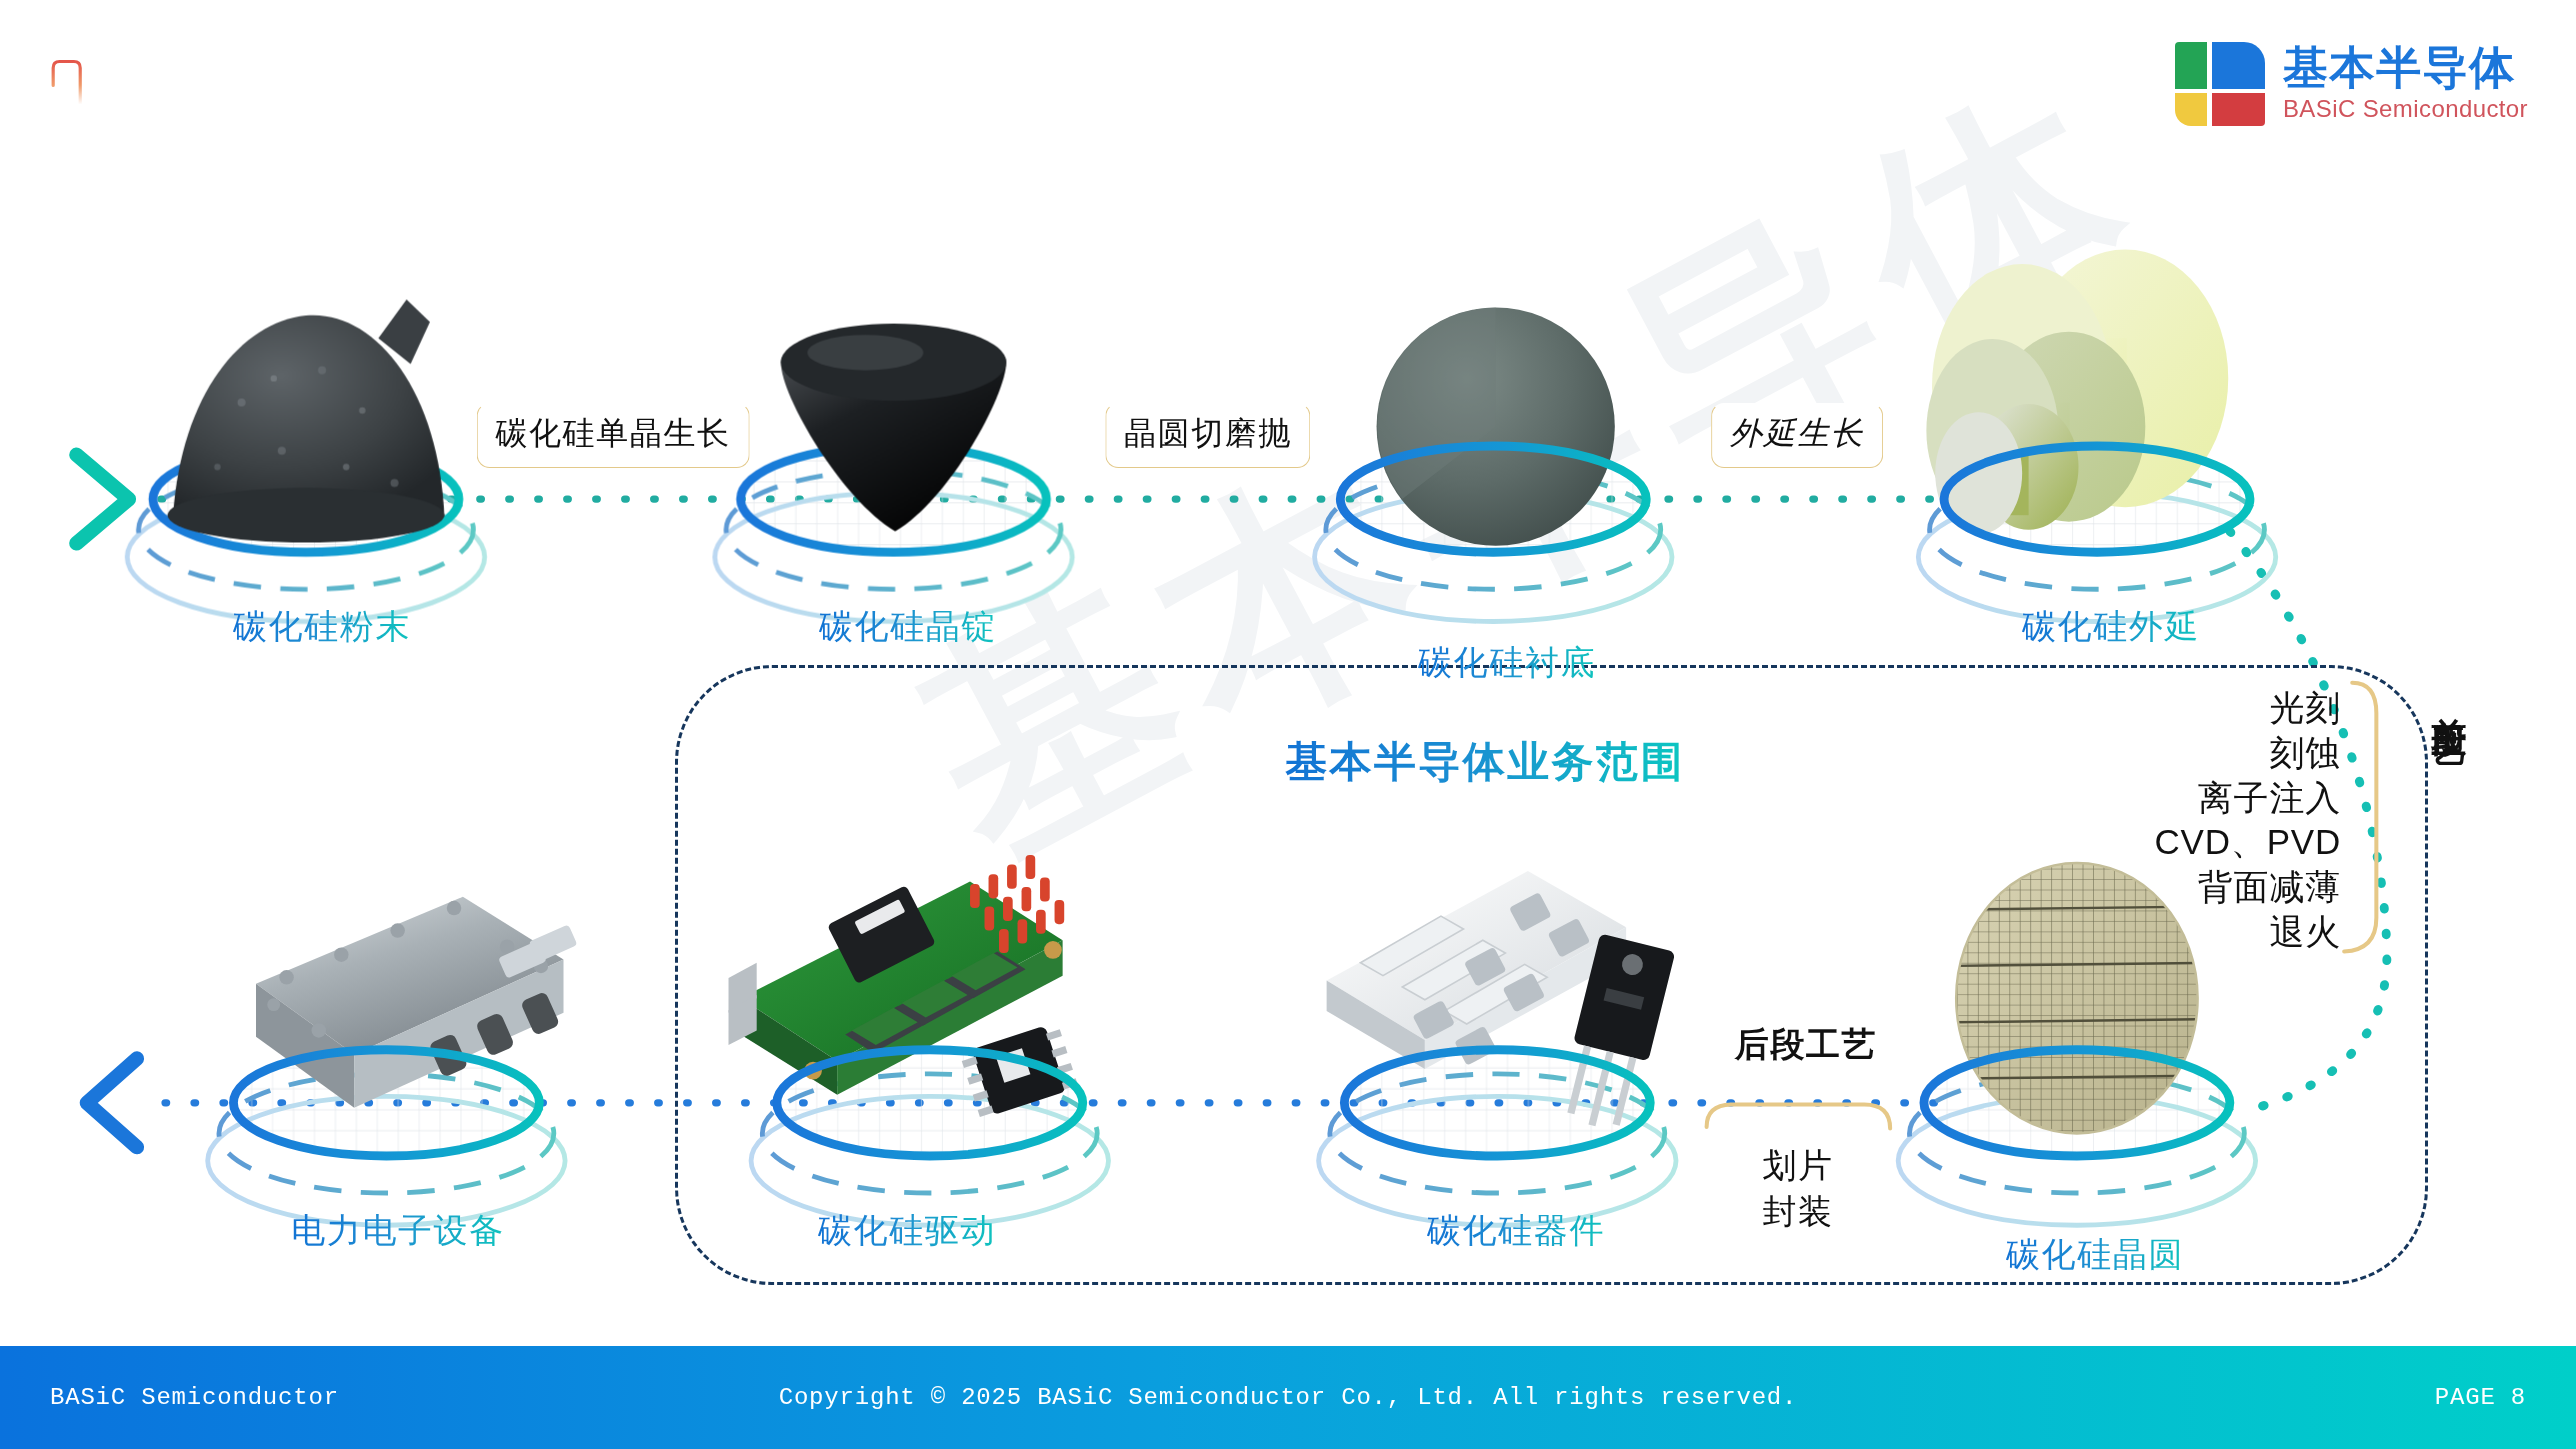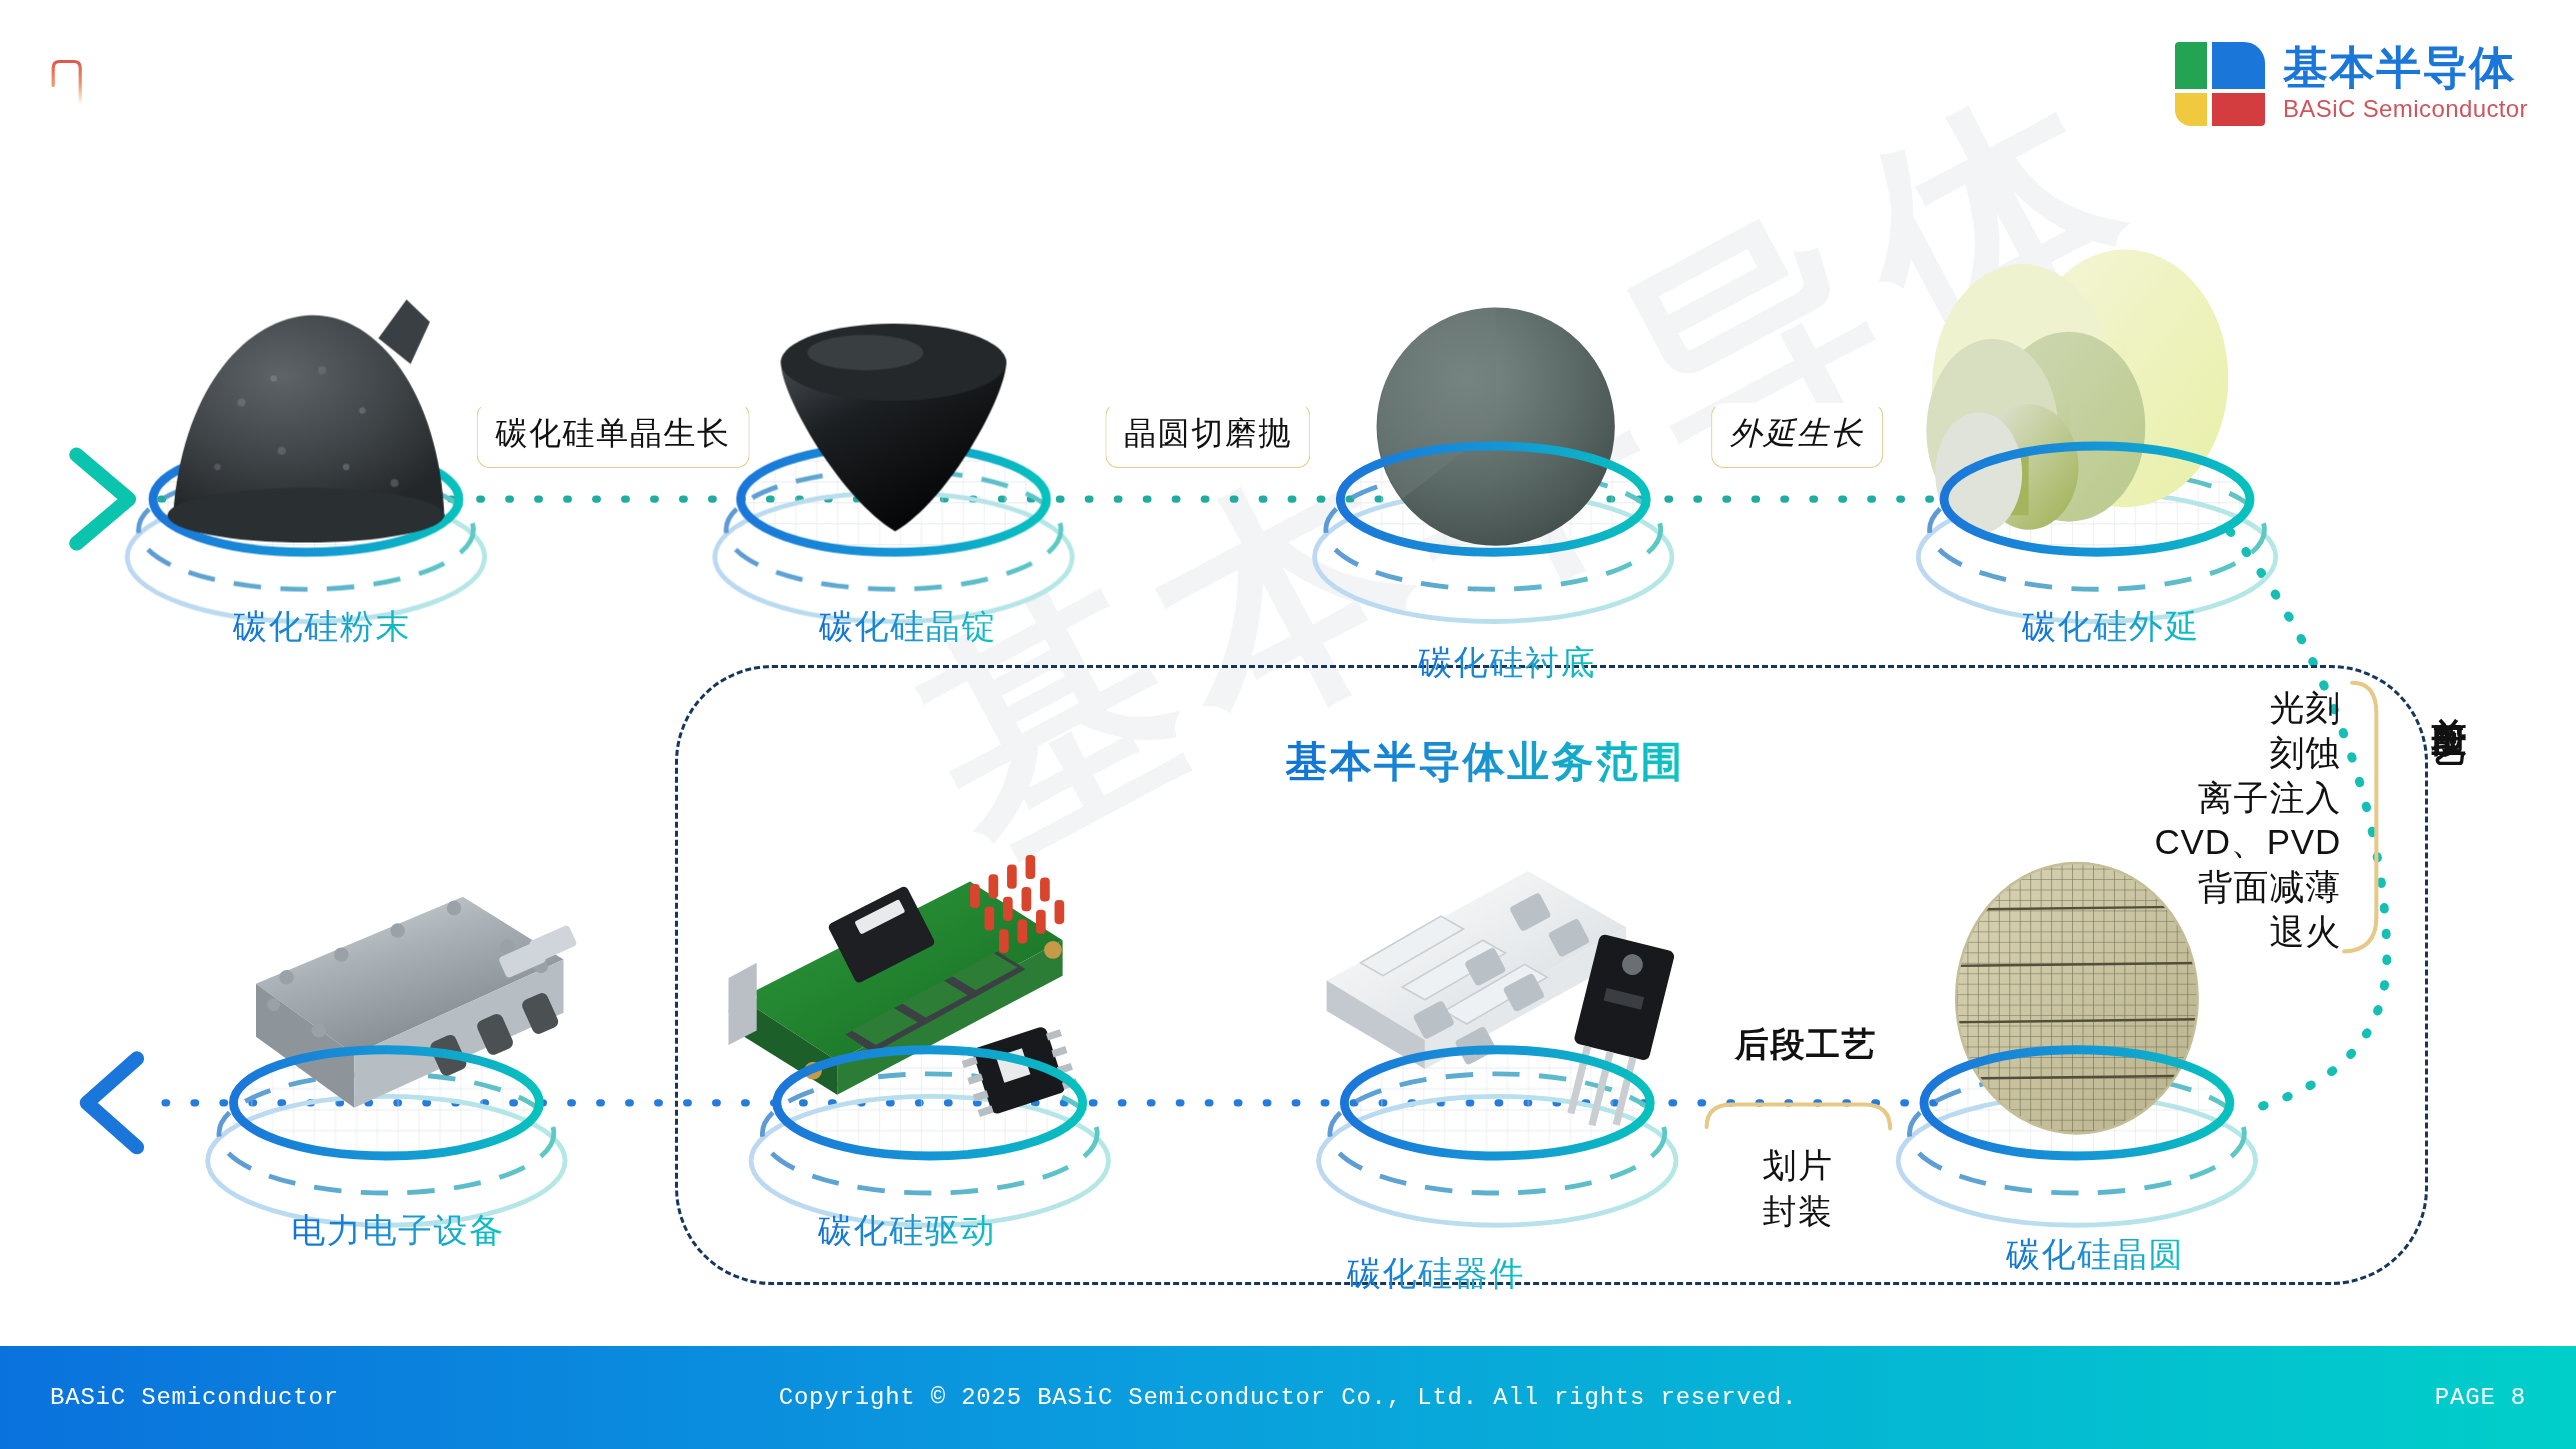--- a/index.html
+++ b/index.html
@@ -454,21 +454,21 @@
   <div class="node-label" style="left:908px; top:604px;">碳化硅晶锭</div>
   <div class="node-label" style="left:1507px; top:604px;margin-top:36px;">碳化硅衬底</div>
   <div class="node-label" style="left:2111px; top:604px;">碳化硅外延</div>
 
   <div class="pill" style="left:613px; top:403px;">碳化硅单晶生长</div>
   <div class="pill" style="left:1208px; top:403px;">晶圆切磨抛</div>
   <div class="pill" style="left:1797px; top:403px;font-style:italic;">外延生长</div>
 
   <div class="node-label" style="left:398px; top:1208px;">电力电子设备</div>
   <div class="node-label" style="left:873px; top:1208px;margin-left:34px;">碳化硅驱动</div>
-  <div class="node-label" style="left:1436px; top:1208px;margin-top:43px;">碳化硅器件</div>
+  <div class="node-label" style="left:1516px; top:1208px;">碳化硅器件</div>
   <div class="node-label" style="left:2095px; top:1208px;margin-top:24px;">碳化硅晶圆</div>
 
   <div class="plain-label" style="left:1806px; top:1022px;">后段工艺</div>
   <div style="position:absolute; left:1798px; top:1143px; transform:translateX(-50%); text-align:center;
               font-size:34px; line-height:1.35; color:#111; letter-spacing:1.6px;">
     <div>划片</div>
     <div>封装</div>
   </div>
 
   <div class="proc-list" style="left:2090px; top:686px; width:251px;">

